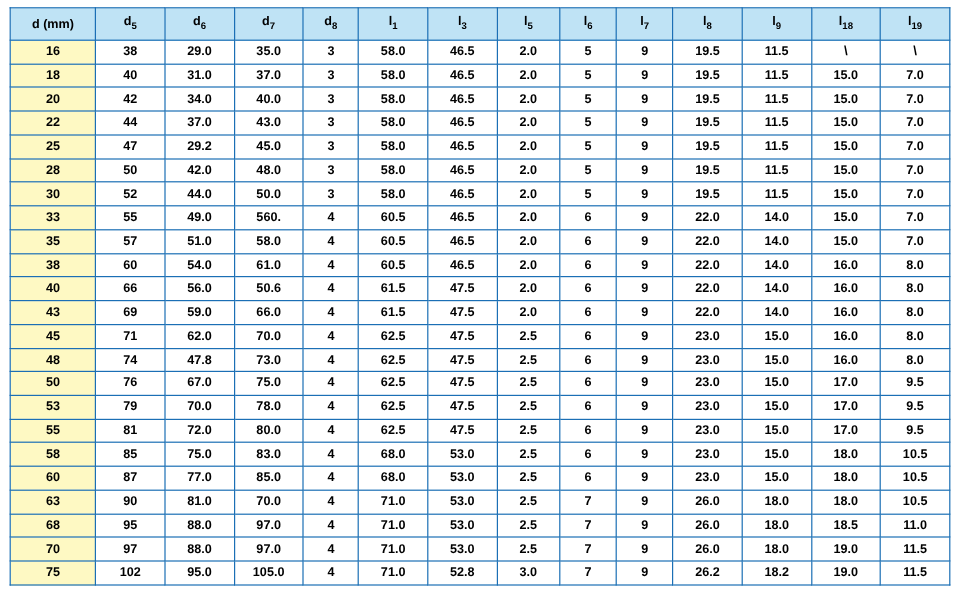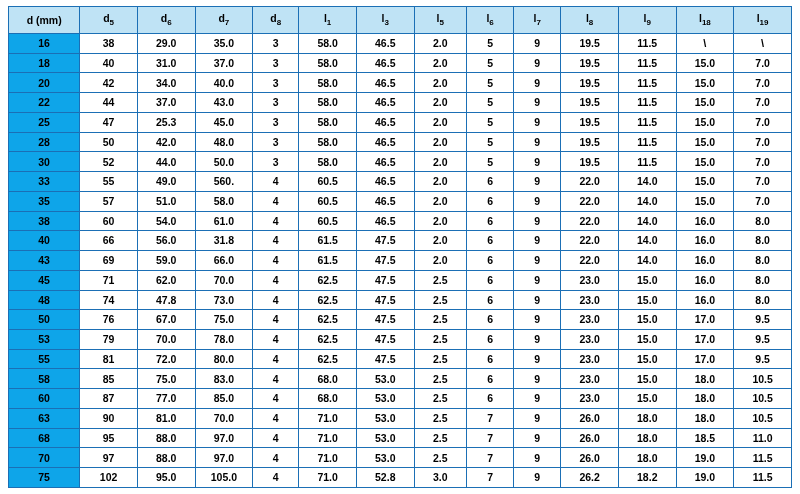--- a/index.html
+++ b/index.html
@@ -50,21 +50,21 @@
     vertical-align: sub;
     line-height: 1;
   }
   tbody tr {
     height: 17.4px;
   }
   tbody td {
     height: 17.4px;
   }
   tbody td.col0 {
-    background: #0ea5e9;
+    background: #fef9c3;
   }
   .slash {
     font-weight: bold;
     font-size: 11px;
   }
   
   col.c0 { width: 68px; }
   col.c1 { width: 55px; }
   col.c2 { width: 55px; }
   col.c3 { width: 55px; }
@@ -179,21 +179,21 @@
           <td>5</td>
           <td>9</td>
           <td>19.5</td>
           <td>11.5</td>
           <td>15.0</td>
           <td>7.0</td>
         </tr>
         <tr>
           <td class="col0">25</td>
           <td>47</td>
-          <td>25.3</td>
+          <td>29.2</td>
           <td>45.0</td>
           <td>3</td>
           <td>58.0</td>
           <td>46.5</td>
           <td>2.0</td>
           <td>5</td>
           <td>9</td>
           <td>19.5</td>
           <td>11.5</td>
           <td>15.0</td>
@@ -276,21 +276,21 @@
           <td>9</td>
           <td>22.0</td>
           <td>14.0</td>
           <td>16.0</td>
           <td>8.0</td>
         </tr>
         <tr>
           <td class="col0">40</td>
           <td>66</td>
           <td>56.0</td>
-          <td>31.8</td>
+          <td>50.6</td>
           <td>4</td>
           <td>61.5</td>
           <td>47.5</td>
           <td>2.0</td>
           <td>6</td>
           <td>9</td>
           <td>22.0</td>
           <td>14.0</td>
           <td>16.0</td>
           <td>8.0</td>

